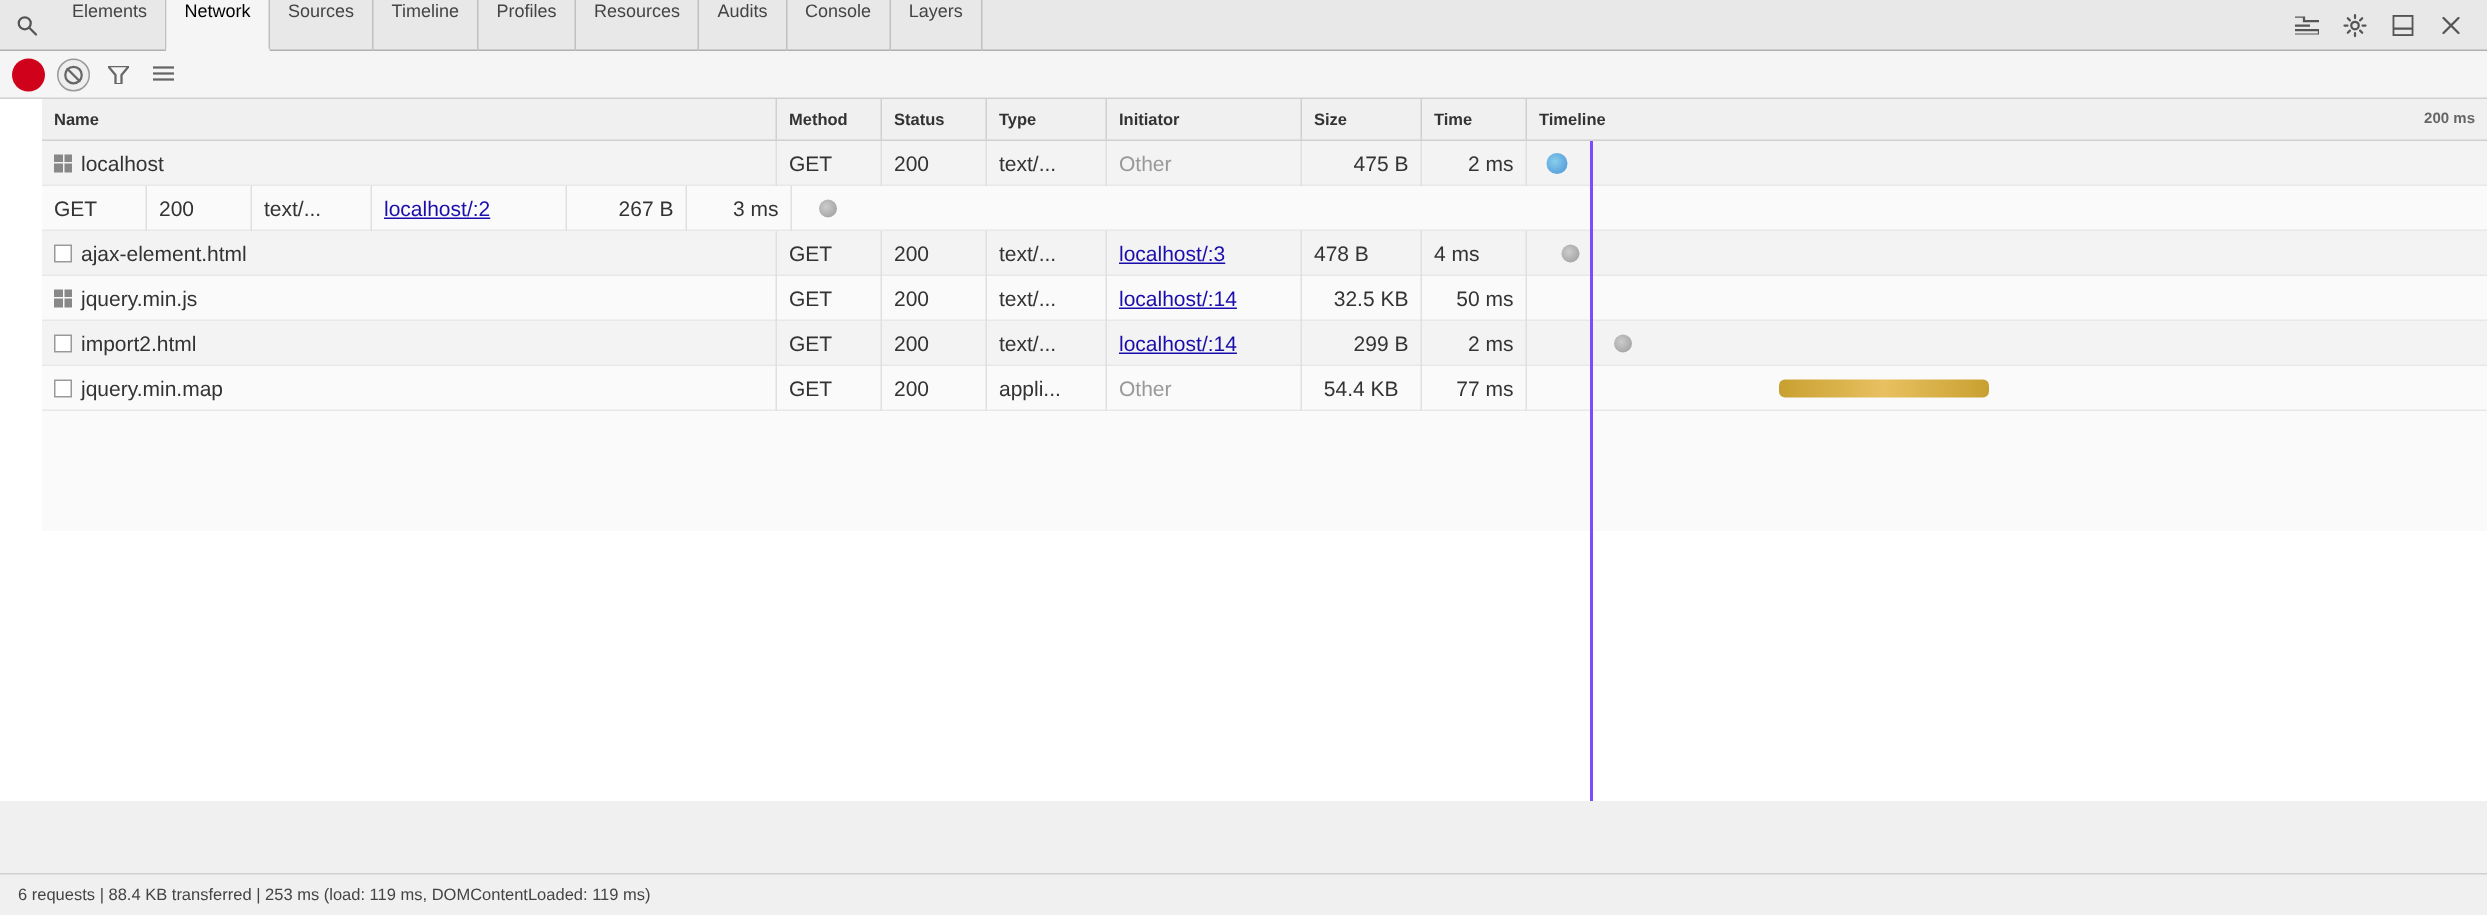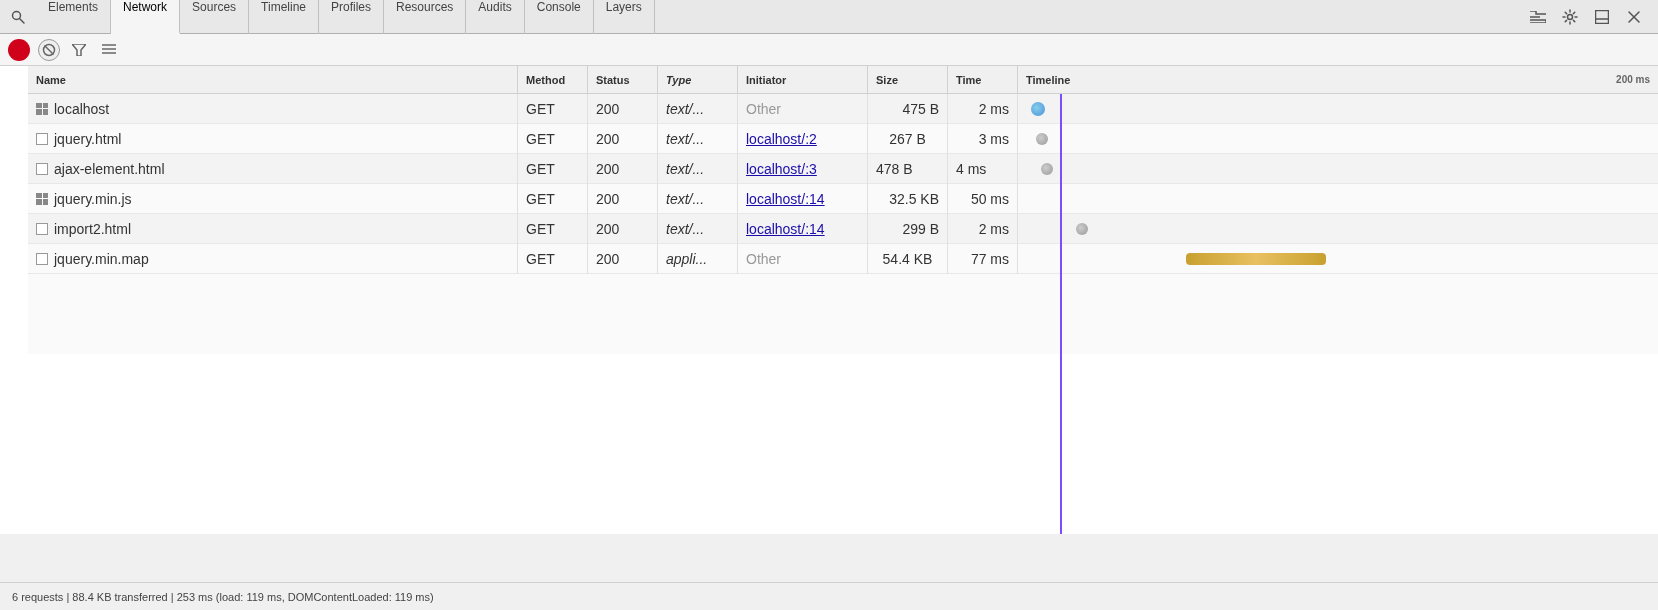--- a/index.html
+++ b/index.html
@@ -118,21 +118,21 @@
       display: flex;
       background: #f0f0f0;
       border-bottom: 1px solid #d0d0d0;
       height: 28px;
       align-items: center;
       flex-shrink: 0;
     }
     .col-name { width: 490px; min-width: 490px; }
     .col-method { width: 70px; min-width: 70px; }
     .col-status { width: 70px; min-width: 70px; }
-    .col-type { width: 80px; min-width: 80px; font-style: italic; }
+    .col-type { width: 80px; min-width: 80px; }
     .col-initiator { width: 130px; min-width: 130px; }
     .col-size { width: 80px; min-width: 80px; }
     .col-time { width: 70px; min-width: 70px; }
     .col-timeline { flex: 1; }
 
     .th {
       display: flex;
       align-items: center;
       height: 28px;
       padding: 0 8px;
@@ -436,37 +436,33 @@
           <span>2 ms</span>
         </div>
         <div class="td col-timeline">
           <div class="timeline-area">
             <div class="bar-blue" style="position:absolute; left:5px;"></div>
           </div>
         </div>
       </div>
 
       <div class="table-row">
-        <div class="td col-name td-name">
-          <div class="checkbox-icon"></div>
-          <span>jquery.html</span>
-        </div>
         <div class="td col-method">
           <span>GET</span>
         </div>
         <div class="td col-status">
           <span>200</span>
         </div>
         <div class="td col-type">
           <span>text/...</span>
         </div>
         <div class="td col-initiator">
           <span class="initiator-link">localhost/:2</span>
         </div>
-        <div class="td col-size" style="justify-content:center;">
+        <div class="td col-size" style="justify-content:flex-end;">
           <span>267 B</span>
         </div>
         <div class="td col-time" style="justify-content:flex-end;">
           <span>3 ms</span>
         </div>
         <div class="td col-timeline">
           <div class="timeline-area">
             <div class="bar-gray" style="position:absolute; left:10px;"></div>
           </div>
         </div>

